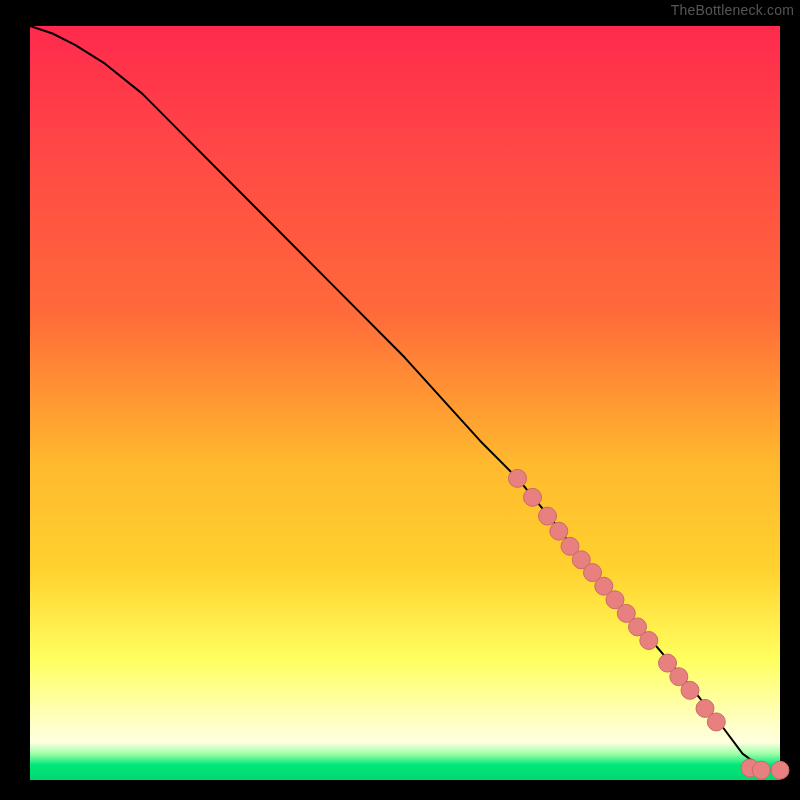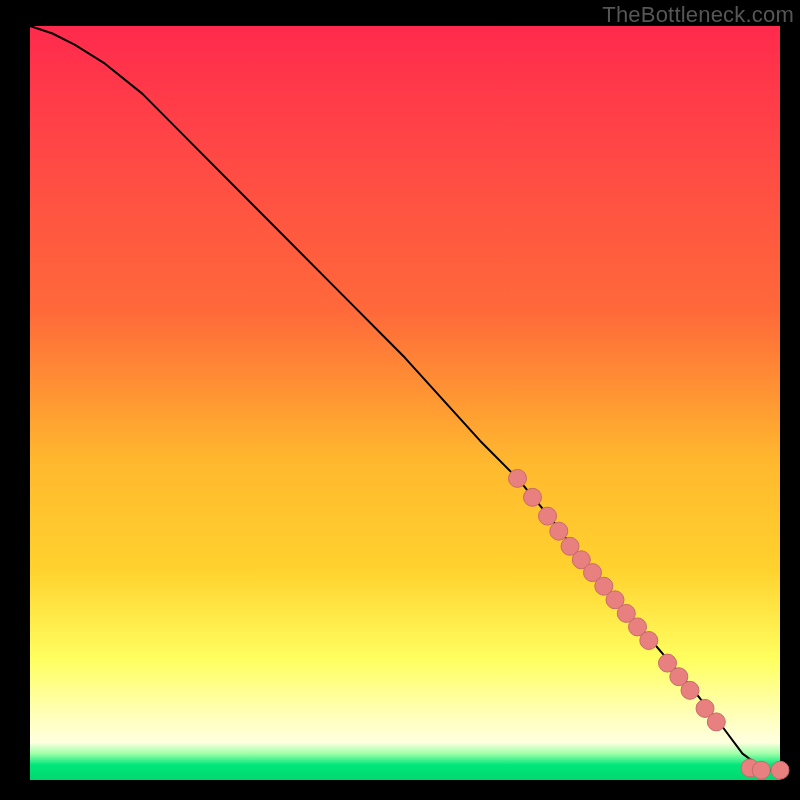--- a/index.html
+++ b/index.html
@@ -16,21 +16,21 @@
     height: 800px;
   }
   svg {
     display: block;
   }
   .credit {
     position: absolute;
     top: 2px;
     right: 6px;
     font-family: Arial, Helvetica, sans-serif;
-    font-size: 22px;
+    font-size: 14px;
     color: #565656;
     letter-spacing: 0.2px;
     font-weight: 500;
   }
 </style>
 </head>
 <body>
 
 <div class="stage">
   <svg id="svg-root" width="800" height="800" viewBox="0 0 800 800">

